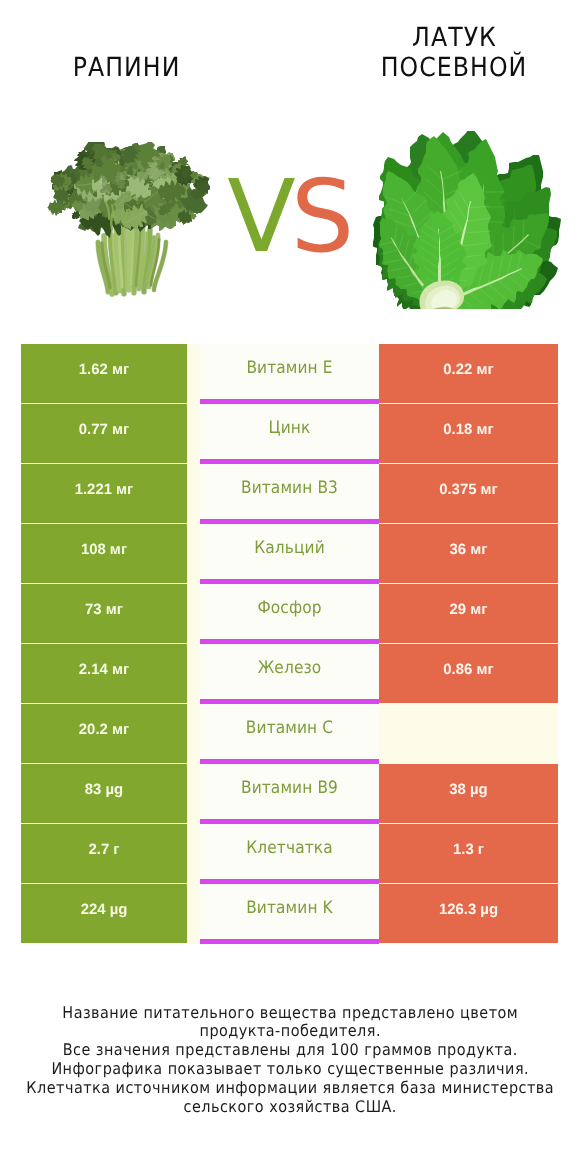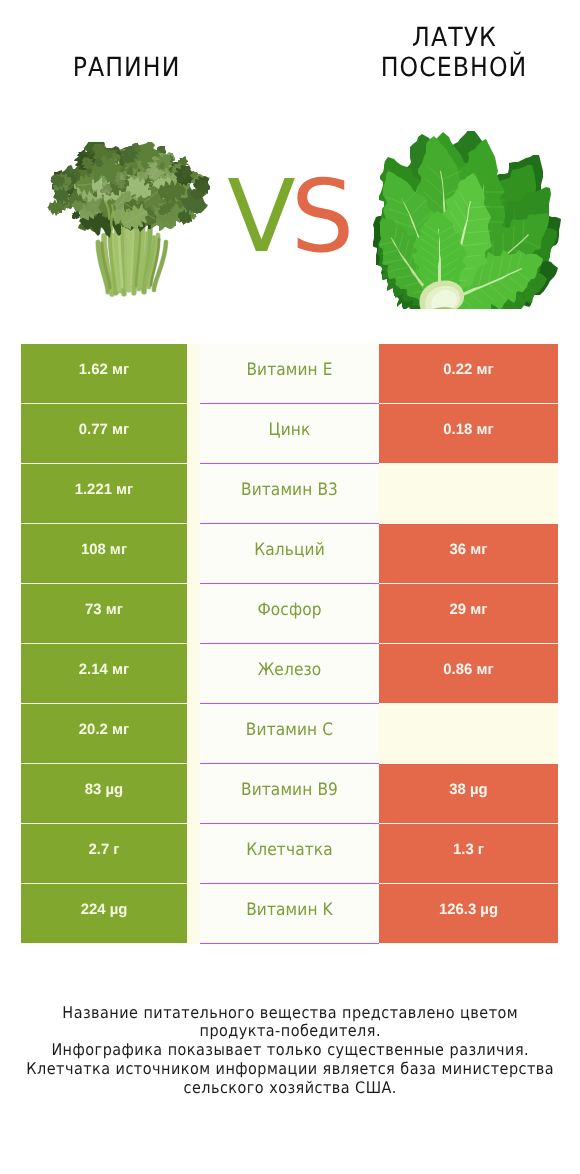--- a/index.html
+++ b/index.html
@@ -32,21 +32,21 @@
 
   
   .table{position:absolute;left:21px;top:344px;width:537px;background:#fcfce8;}
   .row{position:relative;height:60px;}
   .cell{position:absolute;top:0;height:59px;box-sizing:border-box;
         display:flex;align-items:center;justify-content:center;line-height:1;
         padding-bottom:7px;}
   .cell.left{left:0;width:166px;background:#81a72f;color:#f7fbe6;font-weight:700;font-size:14.9px;}
   .cell.right{left:358px;width:179px;background:#e4684a;color:#fdf7f0;font-weight:700;font-size:14.9px;}
   .cell.mid{left:179px;width:179px;height:60px;padding-bottom:6px;
-            background:#fdfdf8;border-bottom:1px solid #d946ef;
+            background:#fdfdf8;border-bottom:5px solid #d946ef;
             font-family:"DejaVu Sans Condensed","DejaVu Sans",sans-serif;
             font-weight:400;font-size:17.1px;letter-spacing:0.12px;}
   .cell.mid.win-left{color:#7d9c3a;}
 
   
   .footer{position:absolute;left:0;top:1003.5px;width:580px;text-align:center;
           font-family:"DejaVu Sans Condensed","DejaVu Sans",sans-serif;
           color:#1c1c1e;font-size:16px;line-height:18.85px;letter-spacing:0.48px;text-indent:0.48px;}
 </style>
 </head>
@@ -586,20 +586,21 @@
         <div class="cell right">0.22 мг</div>
       </div>
       <div class="row">
         <div class="cell left">0.77 мг</div>
         <div class="cell mid win-left">Цинк</div>
         <div class="cell right">0.18 мг</div>
       </div>
       <div class="row">
         <div class="cell left">1.221 мг</div>
         <div class="cell mid win-left">Витамин B3</div>
+        <div class="cell right">0.375 мг</div>
       </div>
       <div class="row">
         <div class="cell left">108 мг</div>
         <div class="cell mid win-left">Кальций</div>
         <div class="cell right">36 мг</div>
       </div>
       <div class="row">
         <div class="cell left">73 мг</div>
         <div class="cell mid win-left">Фосфор</div>
         <div class="cell right">29 мг</div>
@@ -626,18 +627,19 @@
       <div class="row">
         <div class="cell left">224 µg</div>
         <div class="cell mid win-left">Витамин K</div>
         <div class="cell right">126.3 µg</div>
       </div>
     </div>
 
   <div class="footer" id="footer">
       <div>Название питательного вещества представлено цветом</div>
       <div>продукта-победителя.</div>
+      <div>Все значения представлены для 100 граммов продукта.</div>
       <div>Инфографика показывает только существенные различия.</div>
       <div>Клетчатка источником информации является база министерства</div>
       <div>сельского хозяйства США.</div>
     </div>
 
 </div>
 
 </body></html>

